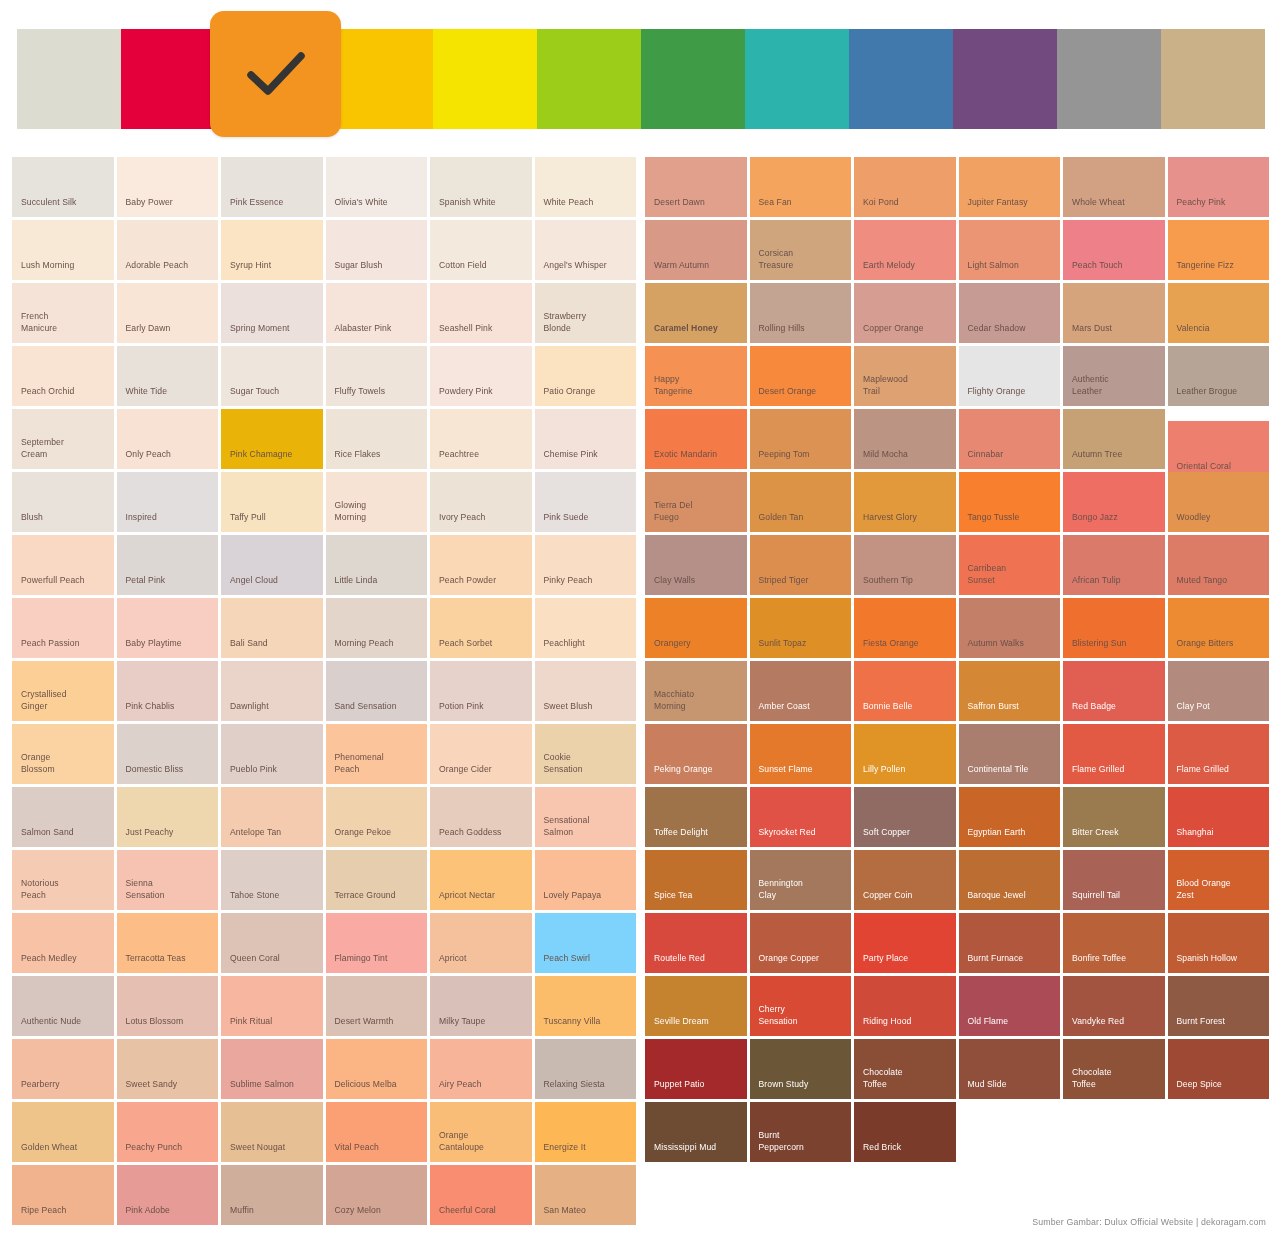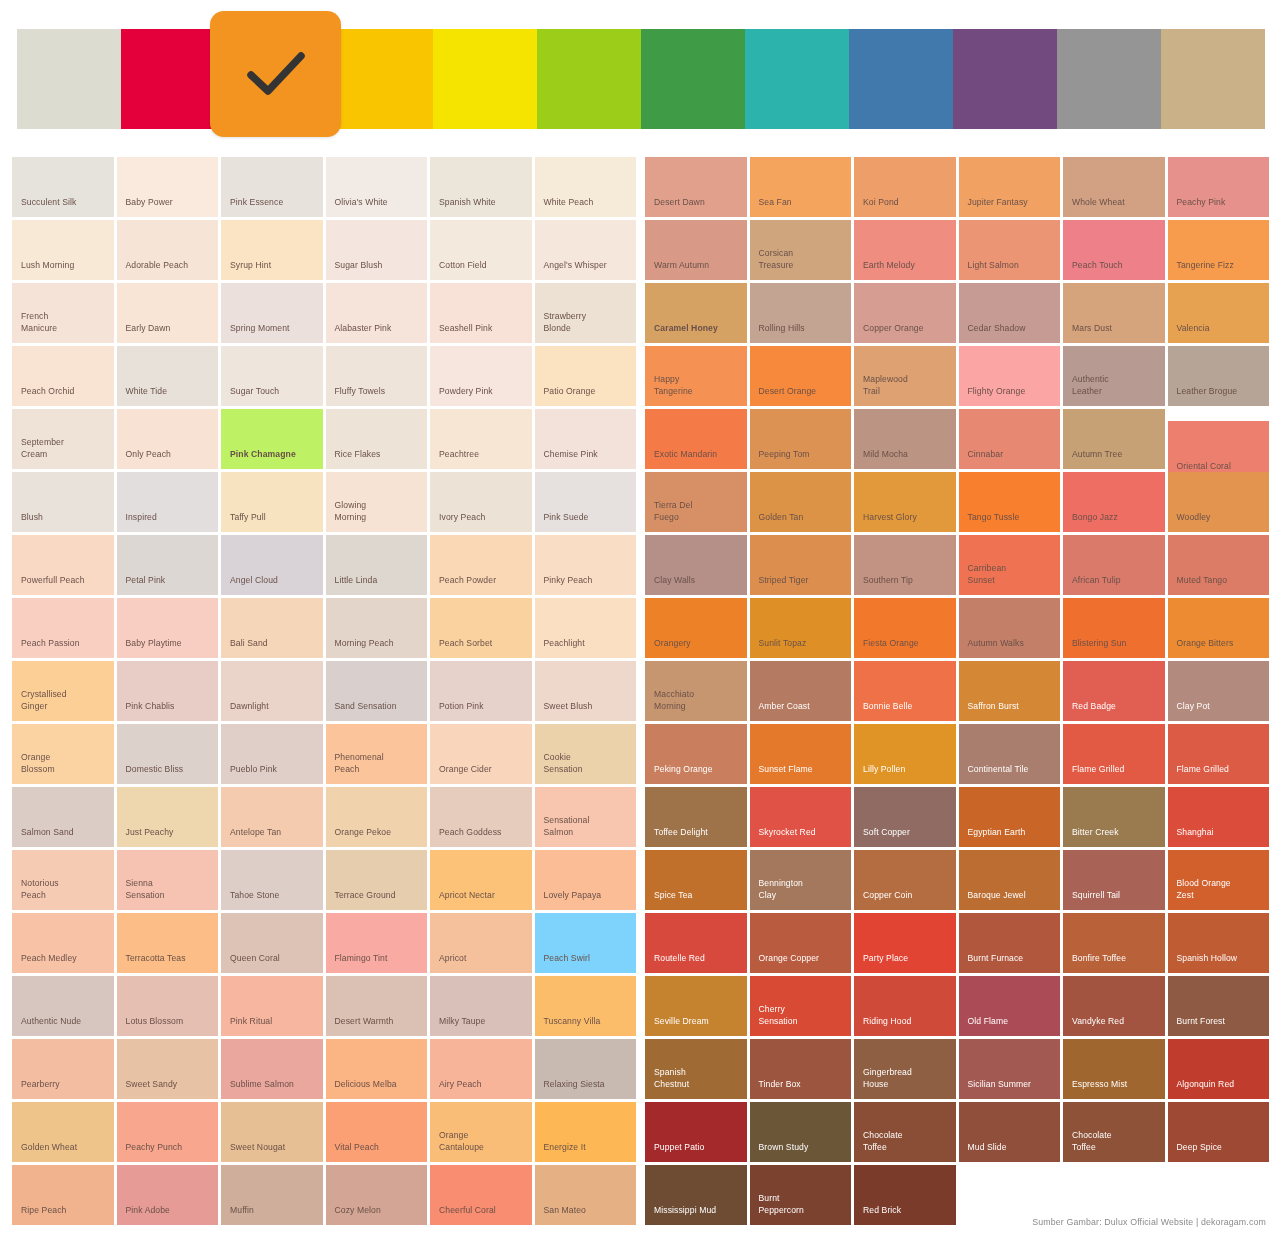--- a/index.html
+++ b/index.html
@@ -182,21 +182,21 @@
           </div>
         </div>
         <div class="grid-row">
           <div class="swatch light" style="background: rgb(238, 227, 214);">
             <span class="swatch-label">September
 Cream</span>
           </div>
           <div class="swatch light" style="background: rgb(247, 226, 212);">
             <span class="swatch-label">Only Peach</span>
           </div>
-          <div class="swatch light" style="background: #bef264; font-weight: bold;">
+          <div class="swatch light" style="background: #eab308;">
             <span class="swatch-label">Pink Chamagne</span>
           </div>
           <div class="swatch light" style="background: rgb(237, 227, 215);">
             <span class="swatch-label">Rice Flakes</span>
           </div>
           <div class="swatch light" style="background: rgb(247, 230, 212);">
             <span class="swatch-label">Peachtree</span>
           </div>
           <div class="swatch light" style="background: rgb(243, 226, 218);">
             <span class="swatch-label">Chemise Pink</span>
@@ -519,21 +519,21 @@
             <span class="swatch-label">Happy
 Tangerine</span>
           </div>
           <div class="swatch light" style="background: rgb(246, 137, 60);">
             <span class="swatch-label">Desert Orange</span>
           </div>
           <div class="swatch light" style="background: rgb(221, 161, 114);">
             <span class="swatch-label">Maplewood
 Trail</span>
           </div>
-          <div class="swatch light" style="background: #fca5a5;">
+          <div class="swatch light" style="background: #e5e5e5;">
             <span class="swatch-label">Flighty Orange</span>
           </div>
           <div class="swatch light" style="background: rgb(183, 155, 146);">
             <span class="swatch-label">Authentic
 Leather</span>
           </div>
           <div class="swatch light" style="background: rgb(182, 164, 150);">
             <span class="swatch-label">Leather Brogue</span>
           </div>
         </div>
@@ -737,42 +737,20 @@
             <span class="swatch-label">Old Flame</span>
           </div>
           <div class="swatch dark" style="background: rgb(162, 84, 64);">
             <span class="swatch-label">Vandyke Red</span>
           </div>
           <div class="swatch dark" style="background: rgb(142, 90, 67);">
             <span class="swatch-label">Burnt Forest</span>
           </div>
         </div>
         <div class="grid-row">
-          <div class="swatch dark" style="background: rgb(160, 106, 52);">
-            <span class="swatch-label">Spanish
-Chestnut</span>
-          </div>
-          <div class="swatch dark" style="background: rgb(156, 85, 62);">
-            <span class="swatch-label">Tinder Box</span>
-          </div>
-          <div class="swatch dark" style="background: rgb(143, 95, 67);">
-            <span class="swatch-label">Gingerbread
-House</span>
-          </div>
-          <div class="swatch dark" style="background: rgb(162, 89, 82);">
-            <span class="swatch-label">Sicilian Summer</span>
-          </div>
-          <div class="swatch dark" style="background: rgb(160, 102, 47);">
-            <span class="swatch-label">Espresso Mist</span>
-          </div>
-          <div class="swatch dark" style="background: rgb(192, 60, 45);">
-            <span class="swatch-label">Algonquin Red</span>
-          </div>
-        </div>
-        <div class="grid-row">
           <div class="swatch dark" style="background: rgb(164, 41, 43);">
             <span class="swatch-label">Puppet Patio</span>
           </div>
           <div class="swatch dark" style="background: rgb(107, 86, 55);">
             <span class="swatch-label">Brown Study</span>
           </div>
           <div class="swatch dark" style="background: rgb(138, 77, 54);">
             <span class="swatch-label">Chocolate
 Toffee</span>
           </div>

